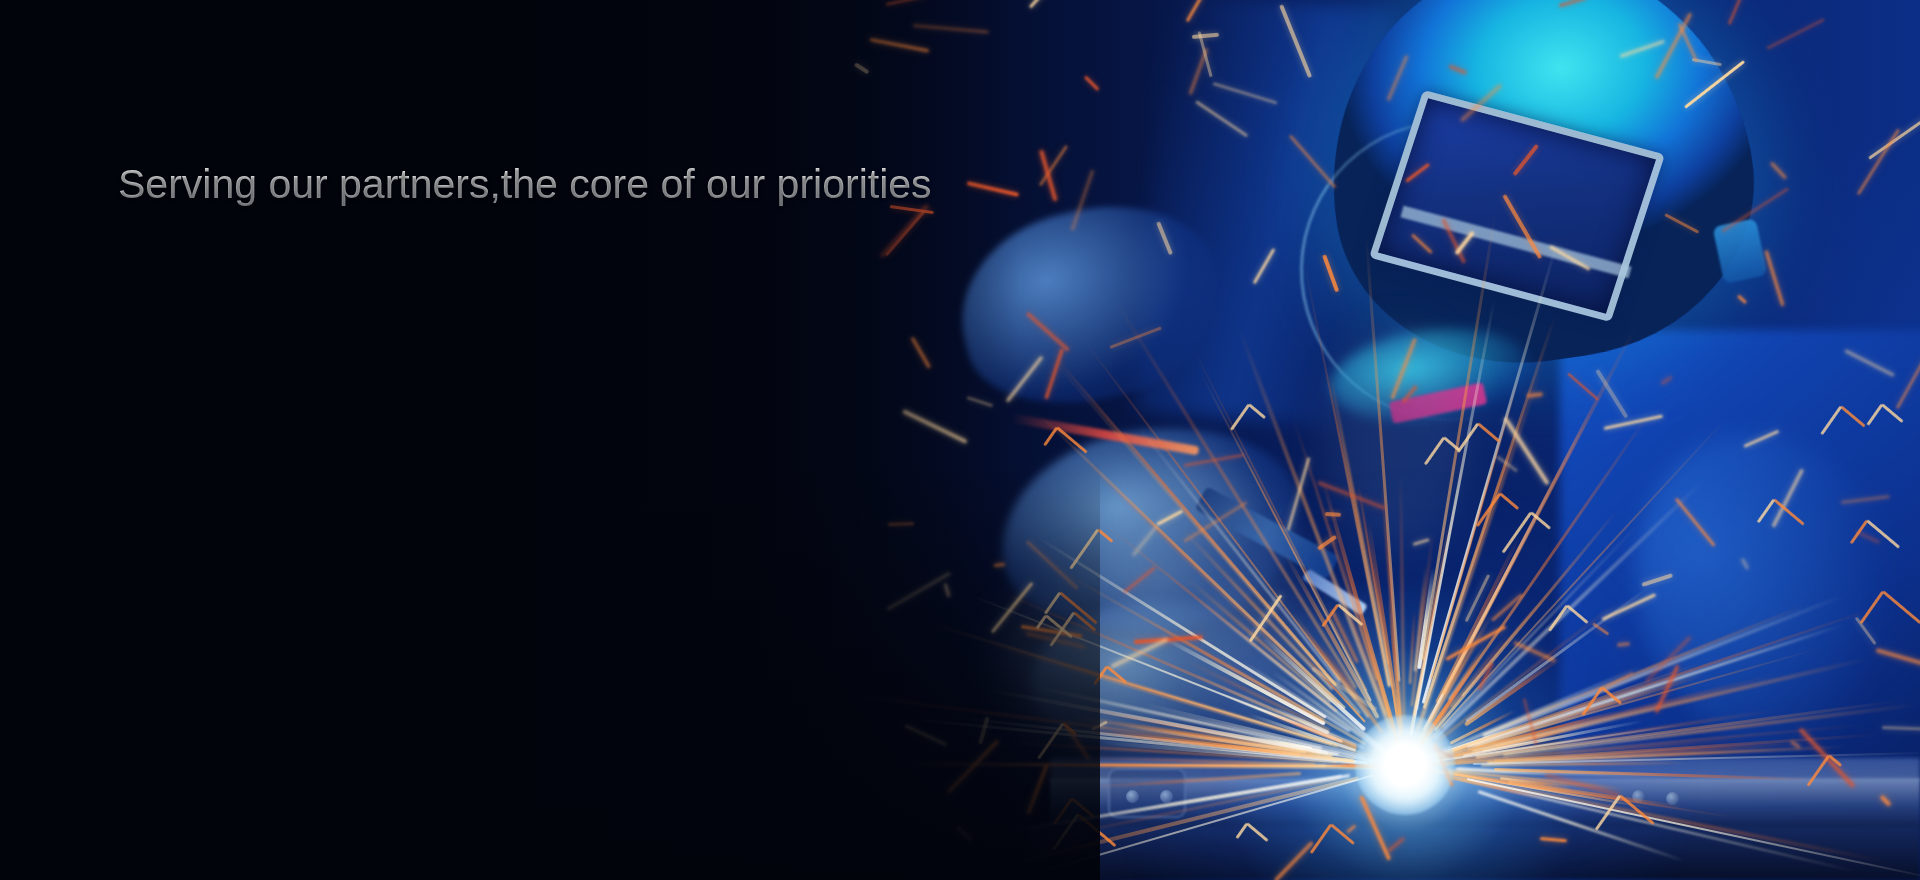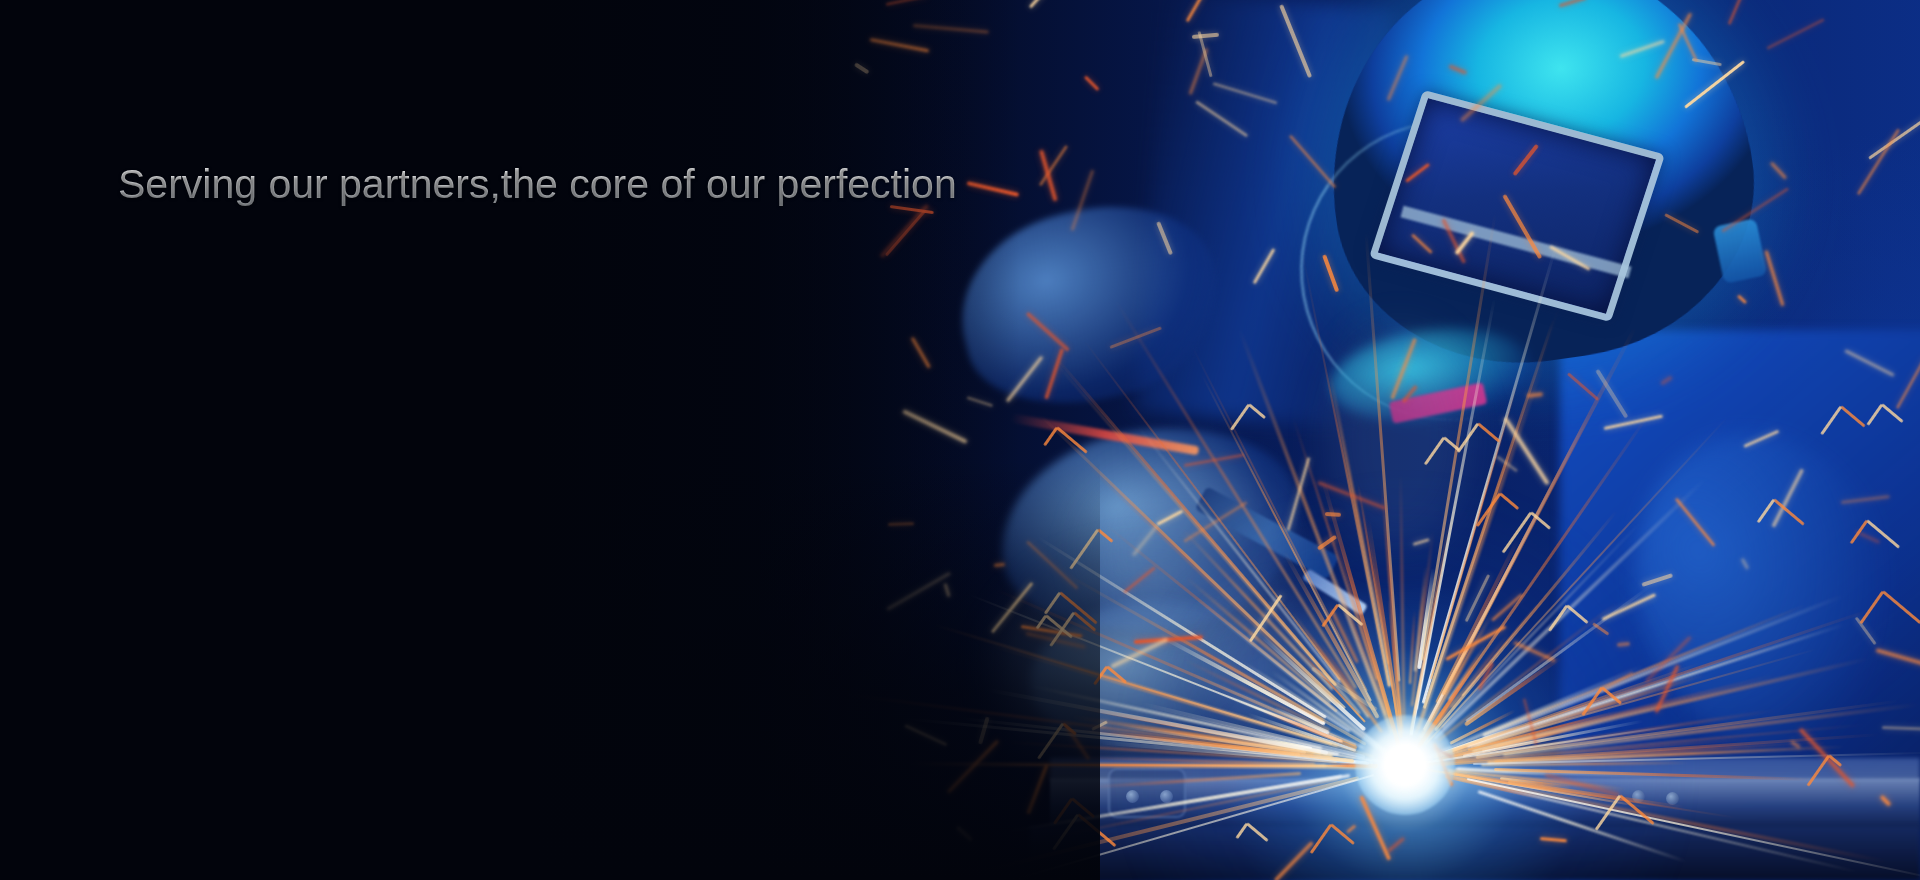--- a/index.html
+++ b/index.html
@@ -562,17 +562,17 @@
         <div class="spark" style="left: 1074px; top: 611px; width: 41px; height: 3px; background: rgb(255, 217, 160); transform: rotate(125deg); opacity: 0.8; border-radius: 2px; filter: blur(0.6px);"></div>
       </div>
     <div class="arc-core"></div>
   </div>
 
   <div class="left-scrim"></div>
   <div class="bottom-scrim"></div>
 
   <div class="text-block">
     <div class="en-wrap">
-      <div class="en-line">Serving our partners,the core of our perfection</div>
+      <div class="en-line">Serving our partners,the core of our priorities</div>
     </div>
   </div>
 
 </div>
 
 </body></html>

